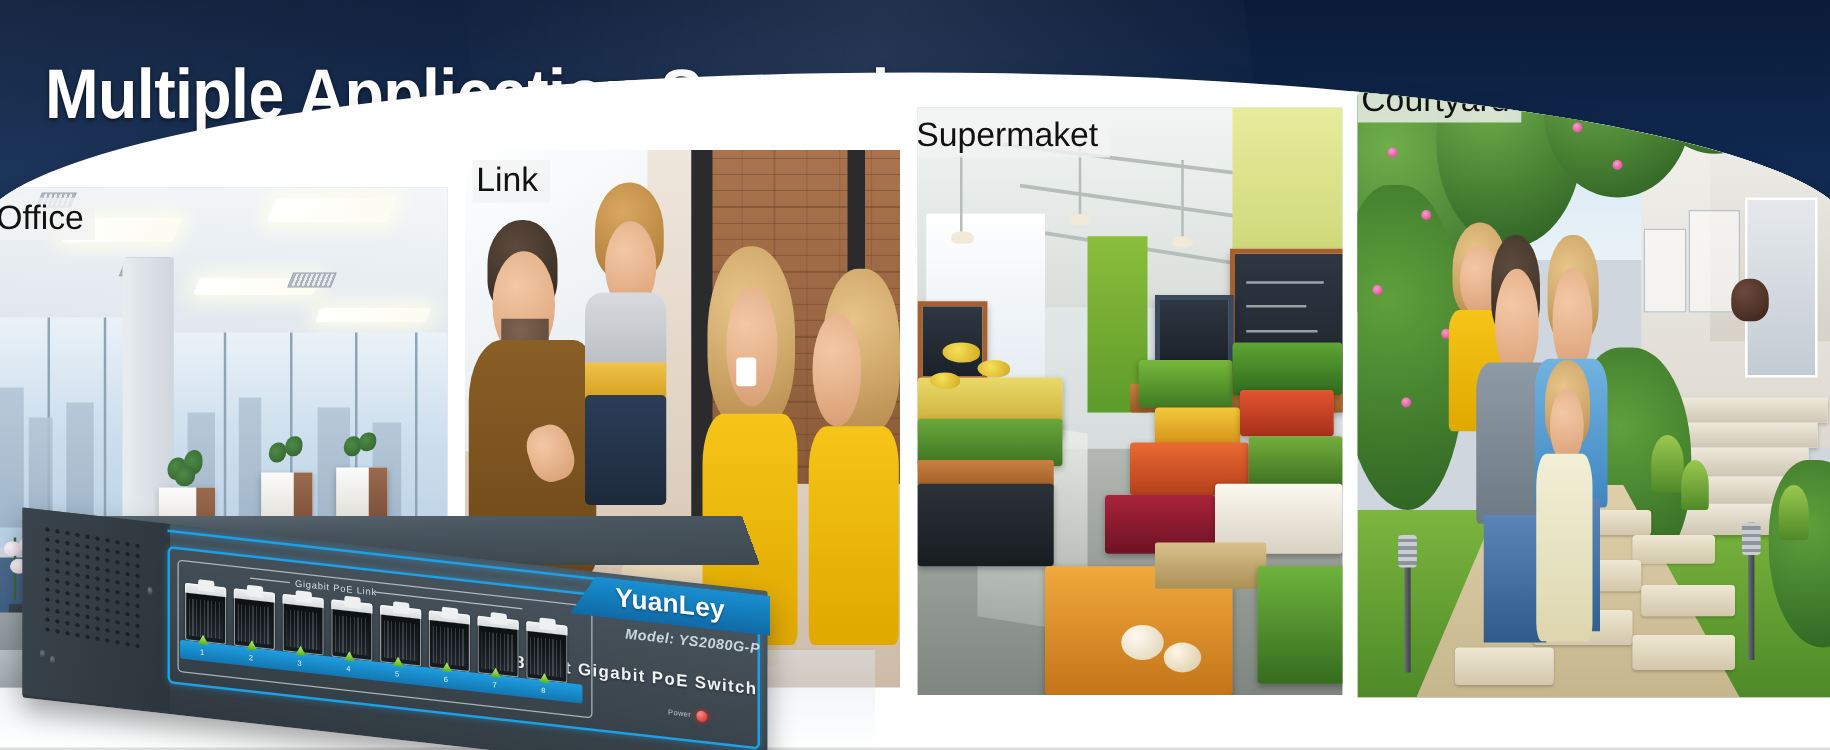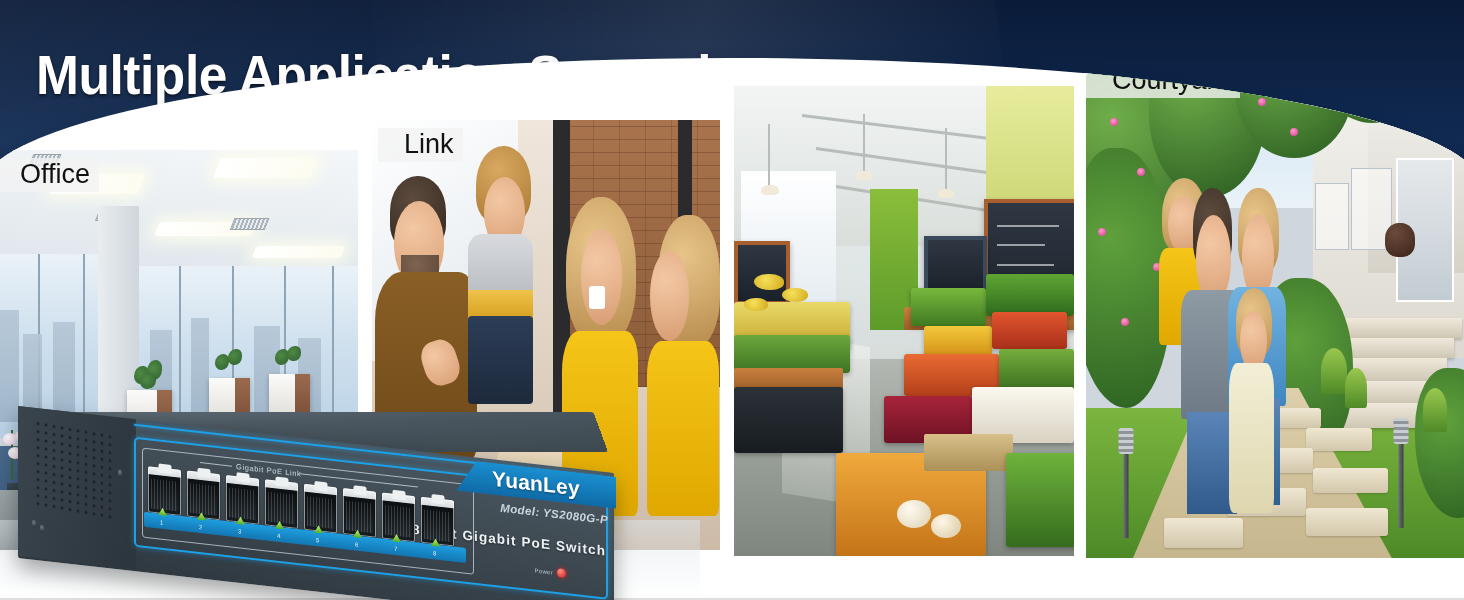--- a/index.html
+++ b/index.html
@@ -66,21 +66,21 @@
   .scene{position:absolute;left:0;top:0;width:100%;height:100%;}
 
   
   .chip{
     position:absolute;z-index:6;
     background:rgba(242,242,242,.80);
     color:#111;
     font-family:"Liberation Sans",sans-serif;
     font-size:27px;
     line-height:1.05;
-    padding:2px 9px 4px 26px;
+    padding:2px 9px 4px 3px;
     white-space:nowrap;
   }
   .chip-office{left:8px;  top:138px;}
   .chip-home  {left:376px;top:170px;}
   .chip-super {left:744px;top:110px;}
   .chip-court {left:1098px;top:76px;}
 
   
   .of-ceiling{position:absolute;left:0;top:0;width:100%;height:42%;
     background:linear-gradient(185deg,#f4f7f9 0%,#e3e9ee 60%,#d8e0e7 100%);}
@@ -506,20 +506,21 @@
           <div class="sm-bin" style="left:50%;top:57%;width:28%;height:9%;background:linear-gradient(180deg,#ea6a33,#b3401a);"></div>
           <div class="sm-bin" style="left:78%;top:56%;width:22%;height:9%;background:linear-gradient(180deg,#74ad3c,#3b6f20);"></div>
           <div class="sm-bin" style="left:44%;top:66%;width:26%;height:10%;background:linear-gradient(180deg,#a8243b,#6d1224);"></div>
           <div class="sm-bin" style="left:70%;top:64%;width:30%;height:12%;background:linear-gradient(180deg,#fbf8ef,#d8d2c2);"></div>
           <div class="sm-bin" style="left:30%;top:78%;width:44%;height:22%;background:linear-gradient(180deg,#f0a93c,#c47418);"></div>
           <div class="sm-crate" style="left:56%;top:74%;width:26%;height:8%;background:linear-gradient(180deg,#d8c08a,#ab9157);"></div>
           <div class="sm-bin" style="left:80%;top:78%;width:22%;height:20%;background:linear-gradient(180deg,#6fb33c,#356c1e);"></div>
           <div class="sm-blob" style="left:48%;top:88%;width:34px;height:28px;background:radial-gradient(circle at 36% 32%,#fffaf0,#ddd0b0);"></div>
           <div class="sm-blob" style="left:58%;top:91%;width:30px;height:24px;background:radial-gradient(circle at 36% 32%,#fff6e6,#d6c79f);"></div>
         </div>
+        <div class="chip chip-super" style="left:-4px;top:6px;">Supermaket</div>
       </div>
 
       <div class="panel p-court">
         <div class="scene">
           <div class="cy-sky"></div>
           <div class="cy-house"></div>
           <div class="cy-roof"></div>
           <div style="position:absolute;right:2%;top:9%;width:26%;height:34%;
                       background:linear-gradient(180deg,#efeee9,#d6d2c8);"></div>
           <div class="cy-door" style="right:6%;top:20%;width:14%;height:28%;"></div>

